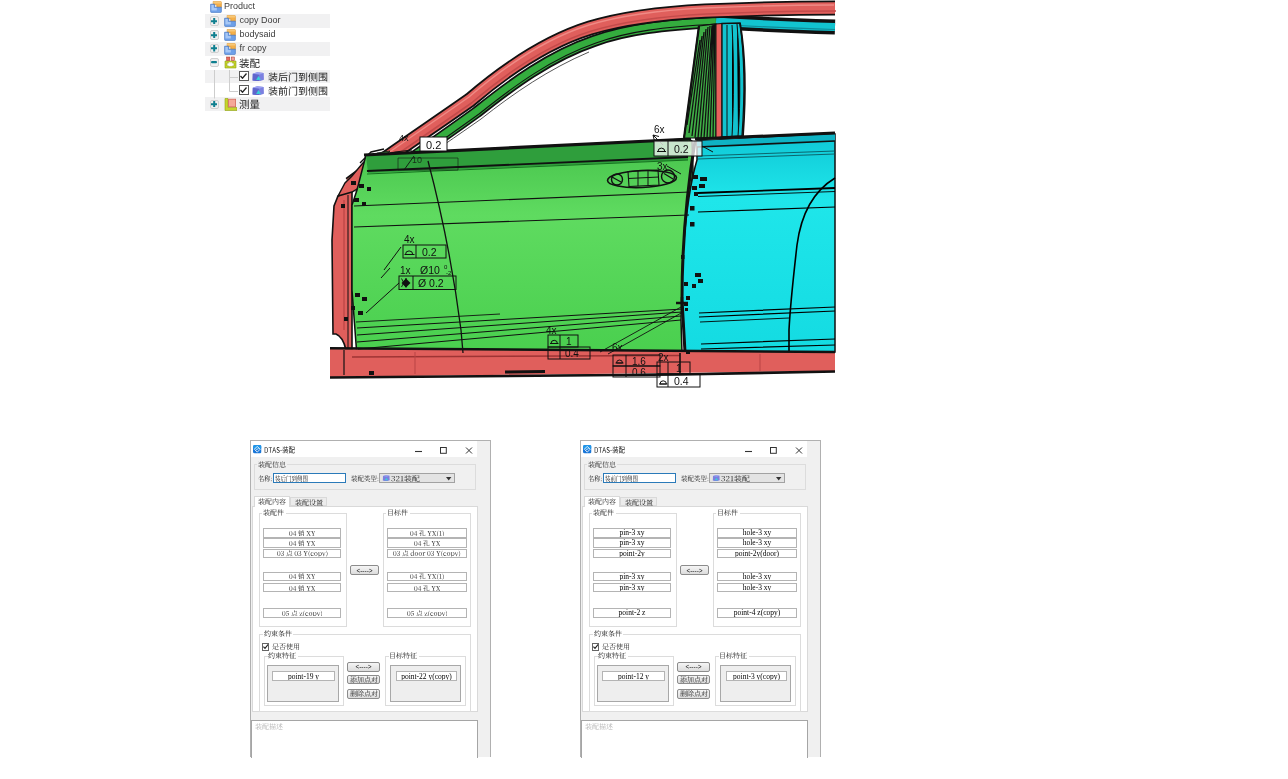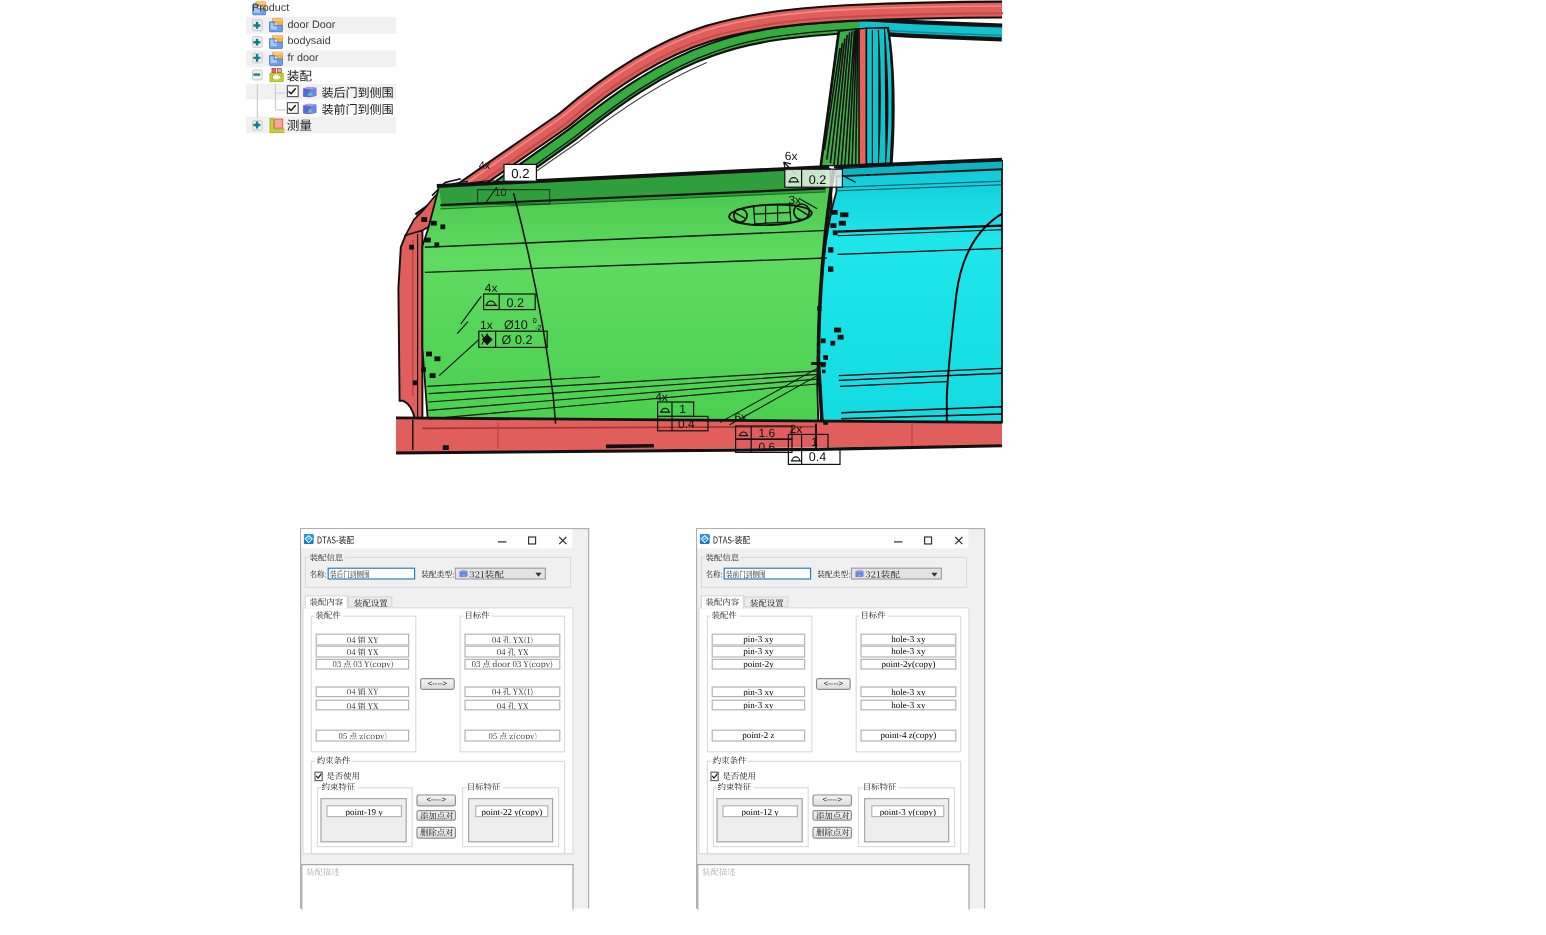--- a/index.html
+++ b/index.html
@@ -200,24 +200,24 @@
 <svg class="a" style="left:47px;top:71.9px;width:12.5px;height:9.6px">
       <use href="#ic_cube"></use>
     </svg>
 <div class="a" style="left:33.5px;top:85.3px;width:10px;height:10px;background:#fff;border:1.2px solid #5a5a5a"></div>
 <svg class="a" style="left:35.2px;top:86.8px;width:7px;height:6px">
       <path d="M0.5,3 L2.5,5.2 L6.5,0.5" fill="none" stroke="#222" stroke-width="1.3"></path>
     </svg>
 <svg class="a" style="left:47px;top:85.8px;width:12.5px;height:9.6px">
       <use href="#ic_cube"></use>
     </svg>
-<div class="tl" style="left:5px;top:0.0px">Product</div>
-<div class="tl" style="left:34.5px;top:13.9px">door Door</div>
+<div class="tl" style="left:19px;top:0.0px">Product</div>
+<div class="tl" style="left:34.5px;top:13.9px">copy Door</div>
 <div class="tl" style="left:34.5px;top:27.8px">bodysaid</div>
-<div class="tl" style="left:34.5px;top:41.7px">fr door</div>
+<div class="tl" style="left:34.5px;top:41.7px">fr copy</div>
 <svg class="zh" style="left:33.5px;top:57.7px;width:21.0px;height:10.5px">
       <use href="#zt_zp"></use>
     </svg>
 <svg class="zh" style="left:63.0px;top:72.1px;width:60.0px;height:10.0px">
       <use href="#zt_zh"></use>
     </svg>
 <svg class="zh" style="left:63.0px;top:86.0px;width:60.0px;height:10.0px">
       <use href="#zt_zq"></use>
     </svg>
 <svg class="zh" style="left:33.5px;top:99.4px;width:21.0px;height:10.5px">
@@ -635,21 +635,21 @@
       <use href="#zs_mbj"></use>
     </svg>
     <div class="item" style="left:12px;top:87px;width:78px;height:9.6px;line-height:8.8px">pin-3 xy</div>
     <div class="item" style="left:12px;top:97.3px;width:78px;height:9.6px;line-height:8.8px">pin-3 xy</div>
     <div class="item" style="left:12px;top:107.6px;width:78px;height:9.6px;line-height:8.8px">point-2y</div>
     <div class="item" style="left:12px;top:130.5px;width:78px;height:9.6px;line-height:8.8px">pin-3 xy</div>
     <div class="item" style="left:12px;top:141.8px;width:78px;height:9.6px;line-height:8.8px">pin-3 xy</div>
     <div class="item" style="left:12px;top:167px;width:78px;height:9.6px;line-height:8.8px">point-2 z</div>
     <div class="item" style="left:136px;top:87px;width:80px;height:9.6px;line-height:8.8px">hole-3 xy</div>
     <div class="item" style="left:136px;top:97.3px;width:80px;height:9.6px;line-height:8.8px">hole-3 xy</div>
-    <div class="item" style="left:136px;top:107.6px;width:80px;height:9.6px;line-height:8.8px">point-2y(copy)</div>
+    <div class="item" style="left:136px;top:107.6px;width:80px;height:9.6px;line-height:8.8px">point-2y(door)</div>
     <div class="item" style="left:136px;top:130.5px;width:80px;height:9.6px;line-height:8.8px">hole-3 xy</div>
     <div class="item" style="left:136px;top:141.8px;width:80px;height:9.6px;line-height:8.8px">hole-3 xy</div>
     <div class="item" style="left:136px;top:167px;width:80px;height:9.6px;line-height:8.8px">point-4 z(copy)</div>
     <div class="btn" style="left:99px;top:124px;width:29px;height:10px;line-height:9px">&lt;----&gt;</div>
     <div class="grp" style="left:8px;top:193px;width:212px;height:78px"></div>
     <div class="a" style="left:12px;top:189px;width:30px;height:8px;background:#fff"></div>
     <svg class="zh" style="left:12.5px;top:189.2px;width:28.0px;height:7.0px">
       <use href="#zs_ystj"></use>
     </svg>
     <div class="a" style="left:10.5px;top:202px;width:7.6px;height:7.6px;background:#fff;border:1px solid #666"></div>

